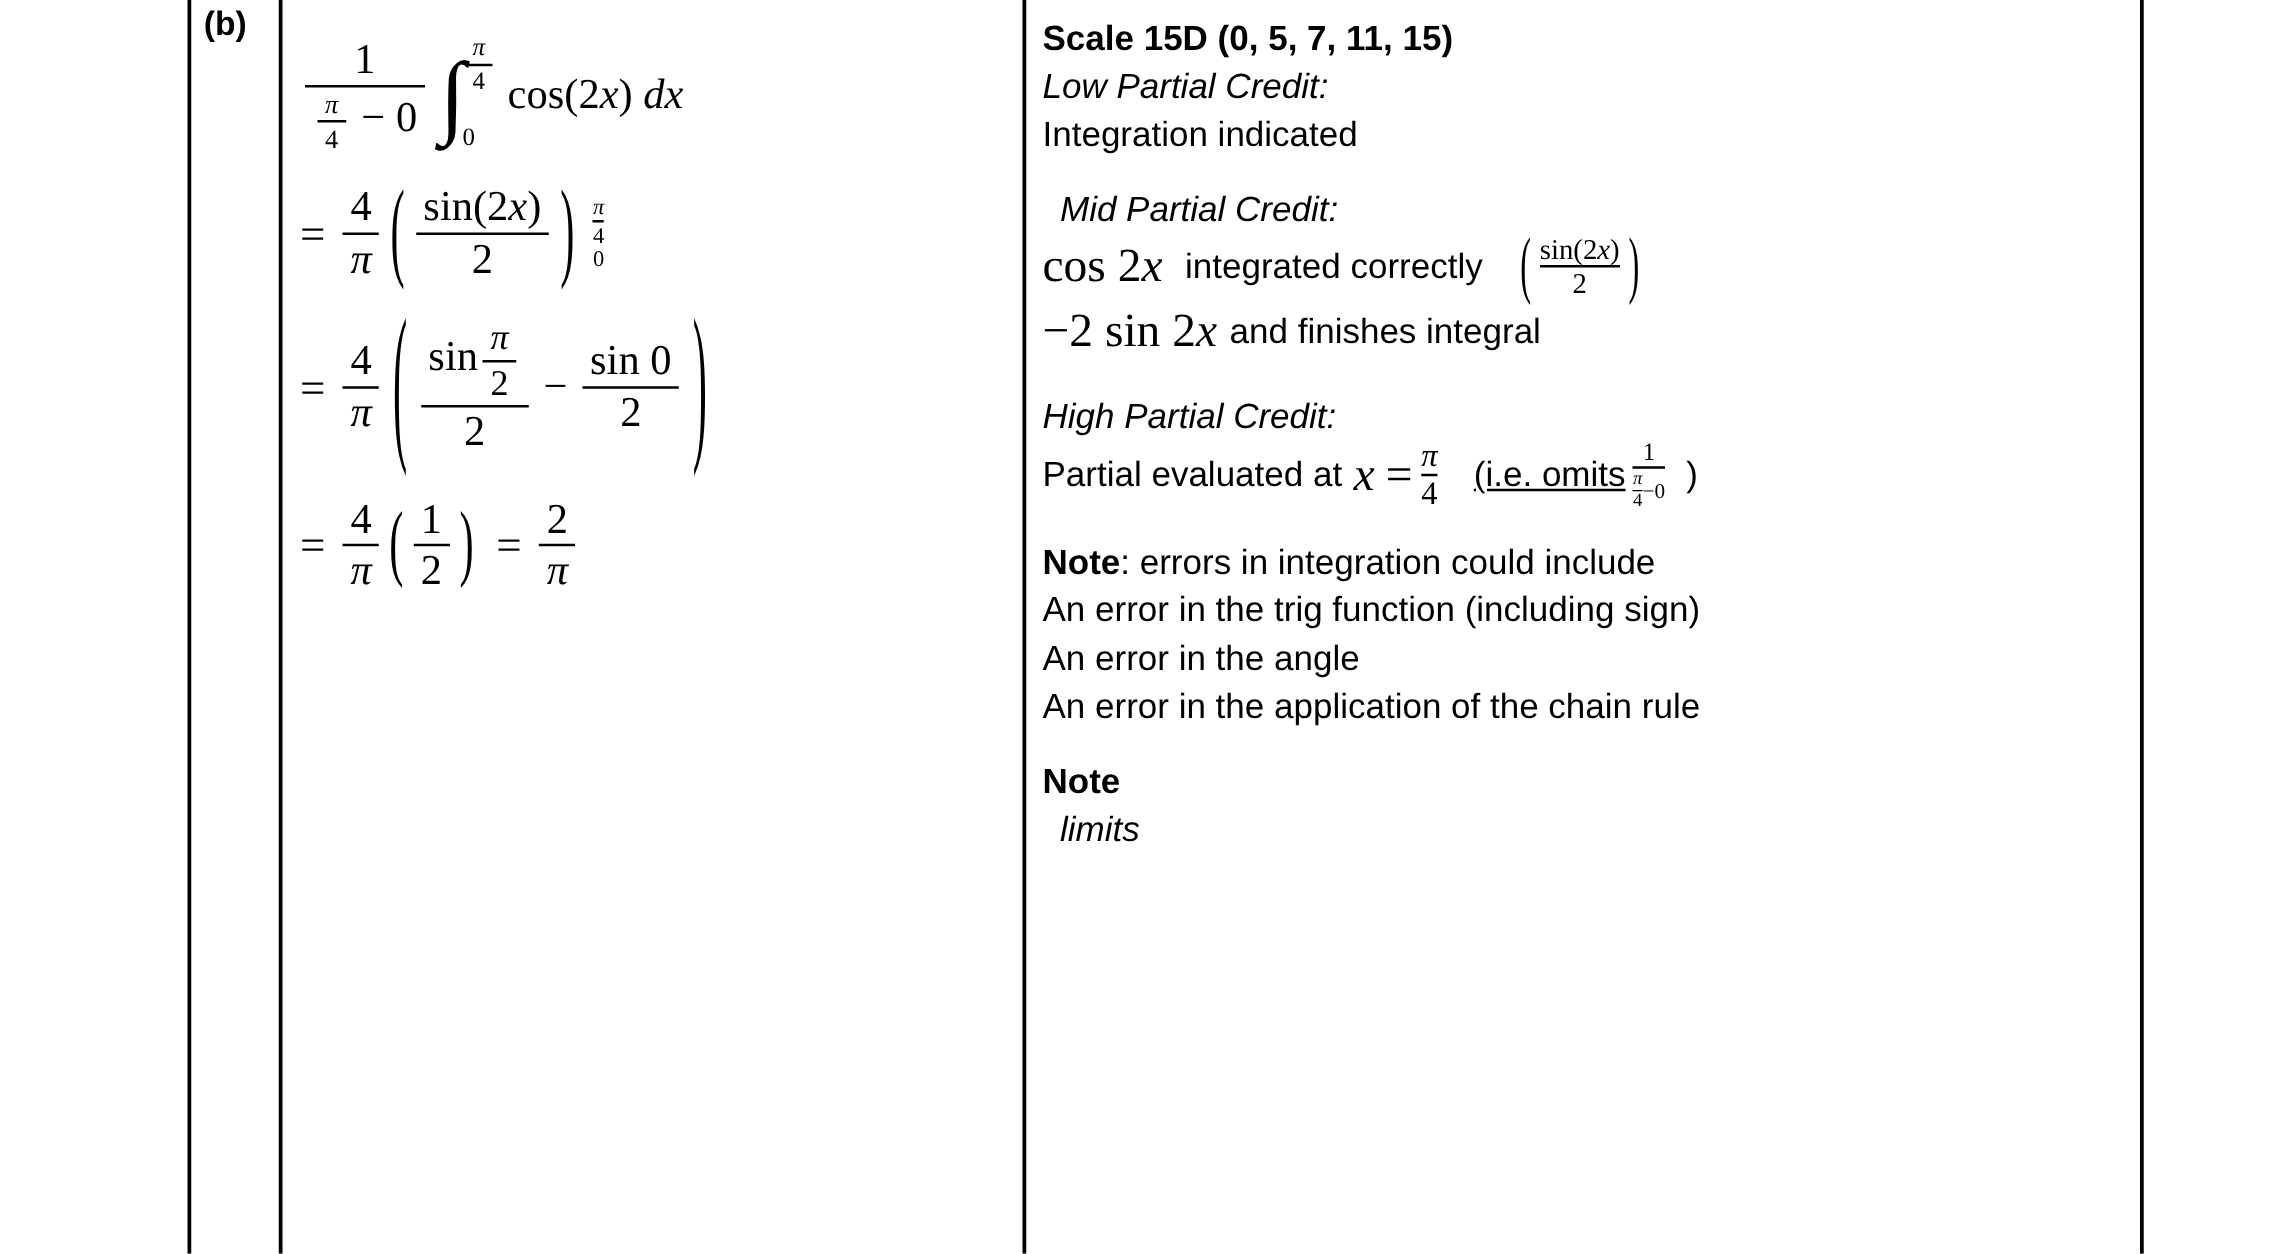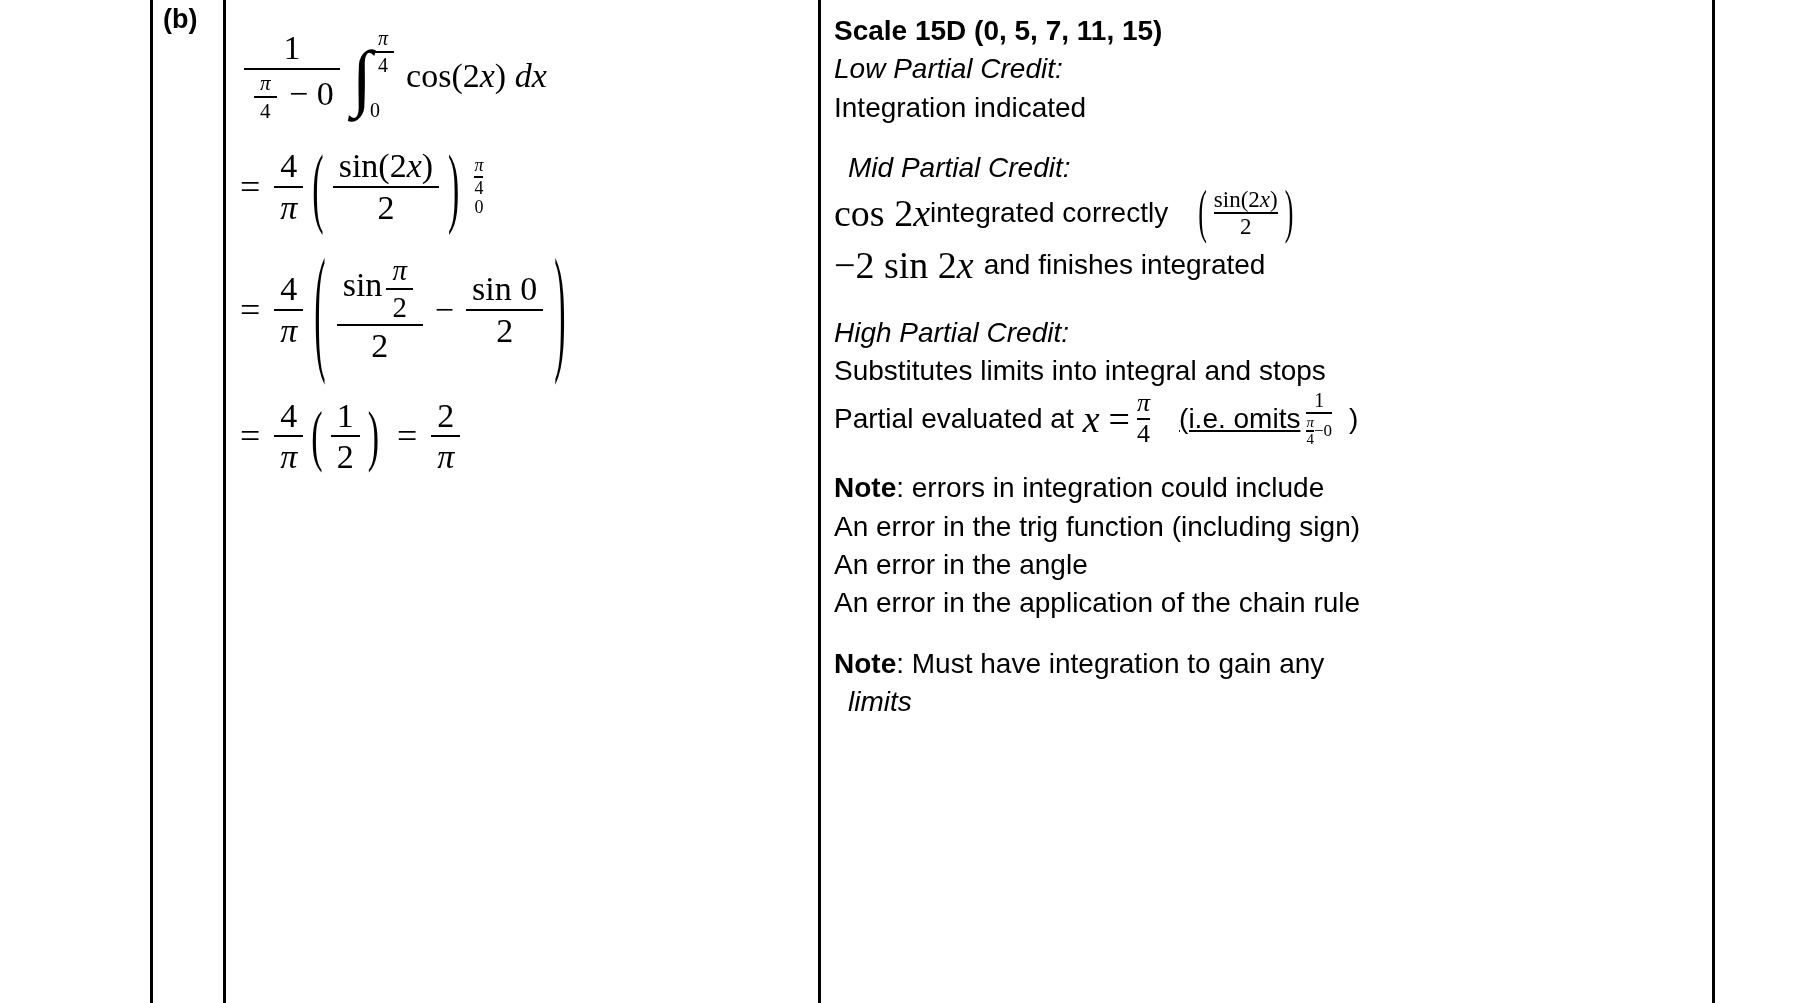--- a/index.html
+++ b/index.html
@@ -334,41 +334,40 @@
     <div class="ln bold">Scale 15D (0, 5, 7, 11, 15)</div>
     <div class="ln italic">Low Partial Credit:</div>
     <div class="ln">Integration indicated</div>
 
     <div class="gap"></div>
 
     <div class="ln italic indent">Mid Partial Credit:</div>
 
     <div class="ln">
       <span class="serifmath">cos&nbsp;2<span class="v">x</span></span>
-      <span style="margin-left:0;">integrated correctly</span>
+      <span style="margin-left:18px;">integrated correctly</span>
       <span style="display:inline-flex;align-items:center;margin-left:26px;">
         <span class="paren" style="font-size:26px;transform:scaleY(2.3);margin:0 4px;">(</span>
         <span class="inlinefrac">
           <span>sin(2<span style="font-style:italic;">x</span>)</span>
           <span class="bar"></span>
           <span>2</span>
         </span>
         <span class="paren" style="font-size:26px;transform:scaleY(2.3);margin:0 4px;">)</span>
       </span>
     </div>
 
     <div class="ln">
       <span class="serifmath">−2&nbsp;sin&nbsp;2<span class="v">x</span></span>
-      <span style="margin-left:10px;">and finishes integrated</span>
+      <span style="margin-left:10px;">and finishes integral</span>
     </div>
 
     <div class="gap"></div>
 
     <div class="ln italic">High Partial Credit:</div>
-    <div class="ln">Substitutes limits into integral and stops</div>
 
     <div class="ln">
       <span>Partial evaluated at</span>
       <span class="serifmath" style="margin-left:9px;"><span class="v">x</span></span>
       <span class="serifmath" style="margin-left:9px;">=</span>
       <span class="inlinefrac" style="font-size:26px;margin-left:7px;">
         <span style="font-style:italic;">π</span>
         <span class="bar"></span>
         <span>4</span>
       </span>
@@ -396,18 +395,17 @@
         <span>: errors in integration could include</span>
     </div>
     <div class="ln">An error in the trig function (including sign)</div>
     <div class="ln">An error in the angle</div>
     <div class="ln">An error in the application of the chain rule</div>
 
     <div class="gap"></div>
 
     <div class="ln">
       <span class="bold">Note</span>
-        <span>:  Must have integration to gain any</span>
     </div>
     <div class="ln indent">limits</div>
   </div>
 
 </div>
 
 </body></html>

